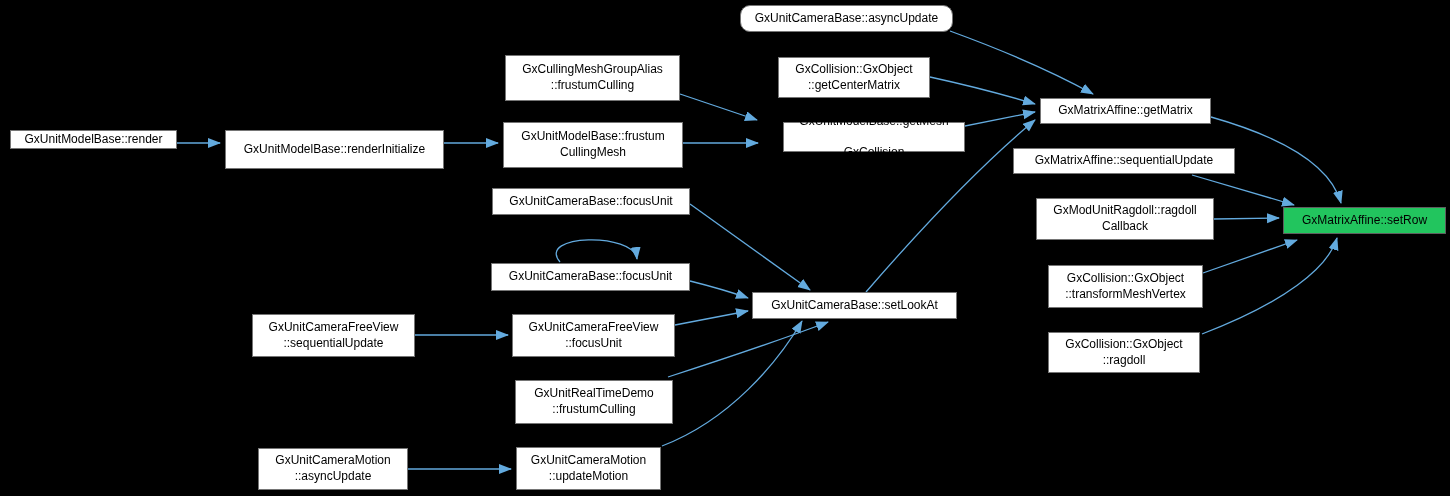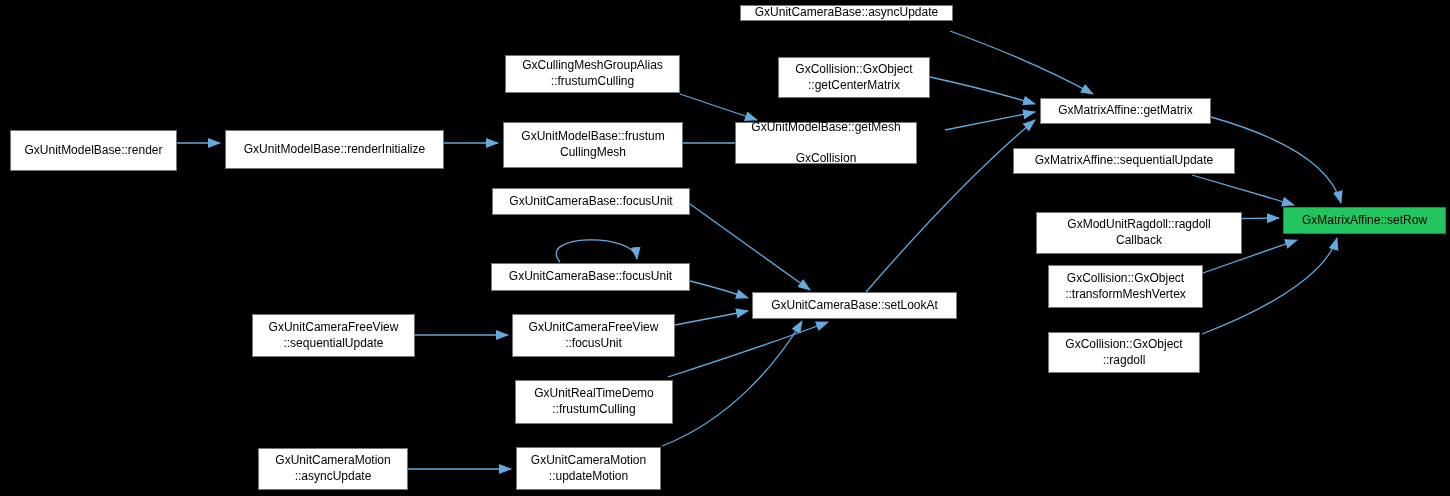--- a/index.html
+++ b/index.html
@@ -53,52 +53,52 @@
         <path d="M690,281 Q722,289 748,298" fill="none" stroke="#63aade" stroke-width="1.3" marker-end="url(#arrowhead)"></path>
         <path d="M560,262 C536,234 634,232 637,259" fill="none" stroke="#63aade" stroke-width="1.3" marker-end="url(#arrowhead)"></path>
         <path d="M415,335 L508,335" fill="none" stroke="#63aade" stroke-width="1.3" marker-end="url(#arrowhead)"></path>
         <path d="M675,325 L748,311" fill="none" stroke="#63aade" stroke-width="1.3" marker-end="url(#arrowhead)"></path>
         <path d="M668,377 Q770,344 828,322" fill="none" stroke="#63aade" stroke-width="1.3" marker-end="url(#arrowhead)"></path>
         <path d="M408,469 L511,469" fill="none" stroke="#63aade" stroke-width="1.3" marker-end="url(#arrowhead)"></path>
         <path d="M662,446 C730,420 778,362 802,321" fill="none" stroke="#63aade" stroke-width="1.3" marker-end="url(#arrowhead)"></path>
       </g>
   </svg>
   <div id="nodes">
-      <div class="node" style="left: 10px; top: 130px; width: 167px; height: 41px; text-align: center;">
+      <div class="node" style="left: 10px; top: 130px; width: 167px; height: 19px; text-align: center;">
         <span>GxUnitModelBase::render</span>
       </div>
       <div class="node" style="left: 225px; top: 130px; width: 219px; height: 39px;">
         <span>GxUnitModelBase::renderInitialize</span>
       </div>
-      <div class="node" style="left: 505px; top: 55px; width: 175px; height: 38px;">
+      <div class="node" style="left: 505px; top: 55px; width: 175px; height: 46px;">
         <span>GxCullingMeshGroupAlias</span>
         <span>::frustumCulling</span>
       </div>
       <div class="node" style="left: 503px; top: 122px; width: 180px; height: 46px;">
         <span>GxUnitModelBase::frustum</span>
         <span>CullingMesh</span>
       </div>
-      <div class="node" style="left: 740px; top: 5px; width: 213px; height: 16px;">
+      <div class="node" style="left: 740px; top: 5px; width: 213px; height: 27px; border-radius: 10px;">
         <span>GxUnitCameraBase::asyncUpdate</span>
       </div>
       <div class="node" style="left: 778px; top: 57px; width: 152px; height: 41px;">
         <span>GxCollision::GxObject</span>
         <span>::getCenterMatrix</span>
       </div>
-      <div class="node" style="left: 735px; top: 122px; width: 182px; height: 42px; gap: 15px;">
+      <div class="node" style="left: 783px; top: 122px; width: 182px; height: 30px; gap: 15px;">
         <span>GxUnitModelBase::getMesh</span>
         <span>GxCollision</span>
       </div>
       <div class="node" style="left: 1040px; top: 98px; width: 171px; height: 26px;">
         <span>GxMatrixAffine::getMatrix</span>
       </div>
       <div class="node" style="left: 1013px; top: 148px; width: 222px; height: 26px;">
         <span>GxMatrixAffine::sequentialUpdate</span>
       </div>
-      <div class="node" style="left: 1036px; top: 212px; width: 206px; height: 42px; align-items: center;">
+      <div class="node" style="left: 1036px; top: 198px; width: 178px; height: 42px; align-items: center;">
         <span>GxModUnitRagdoll::ragdoll</span>
         <span>Callback</span>
       </div>
       <div class="node" style="left: 1048px; top: 265px; width: 155px; height: 43px;">
         <span>GxCollision::GxObject</span>
         <span>::transformMeshVertex</span>
       </div>
       <div class="node" style="left: 1048px; top: 332px; width: 152px; height: 41px;">
         <span>GxCollision::GxObject</span>
         <span>::ragdoll</span>

